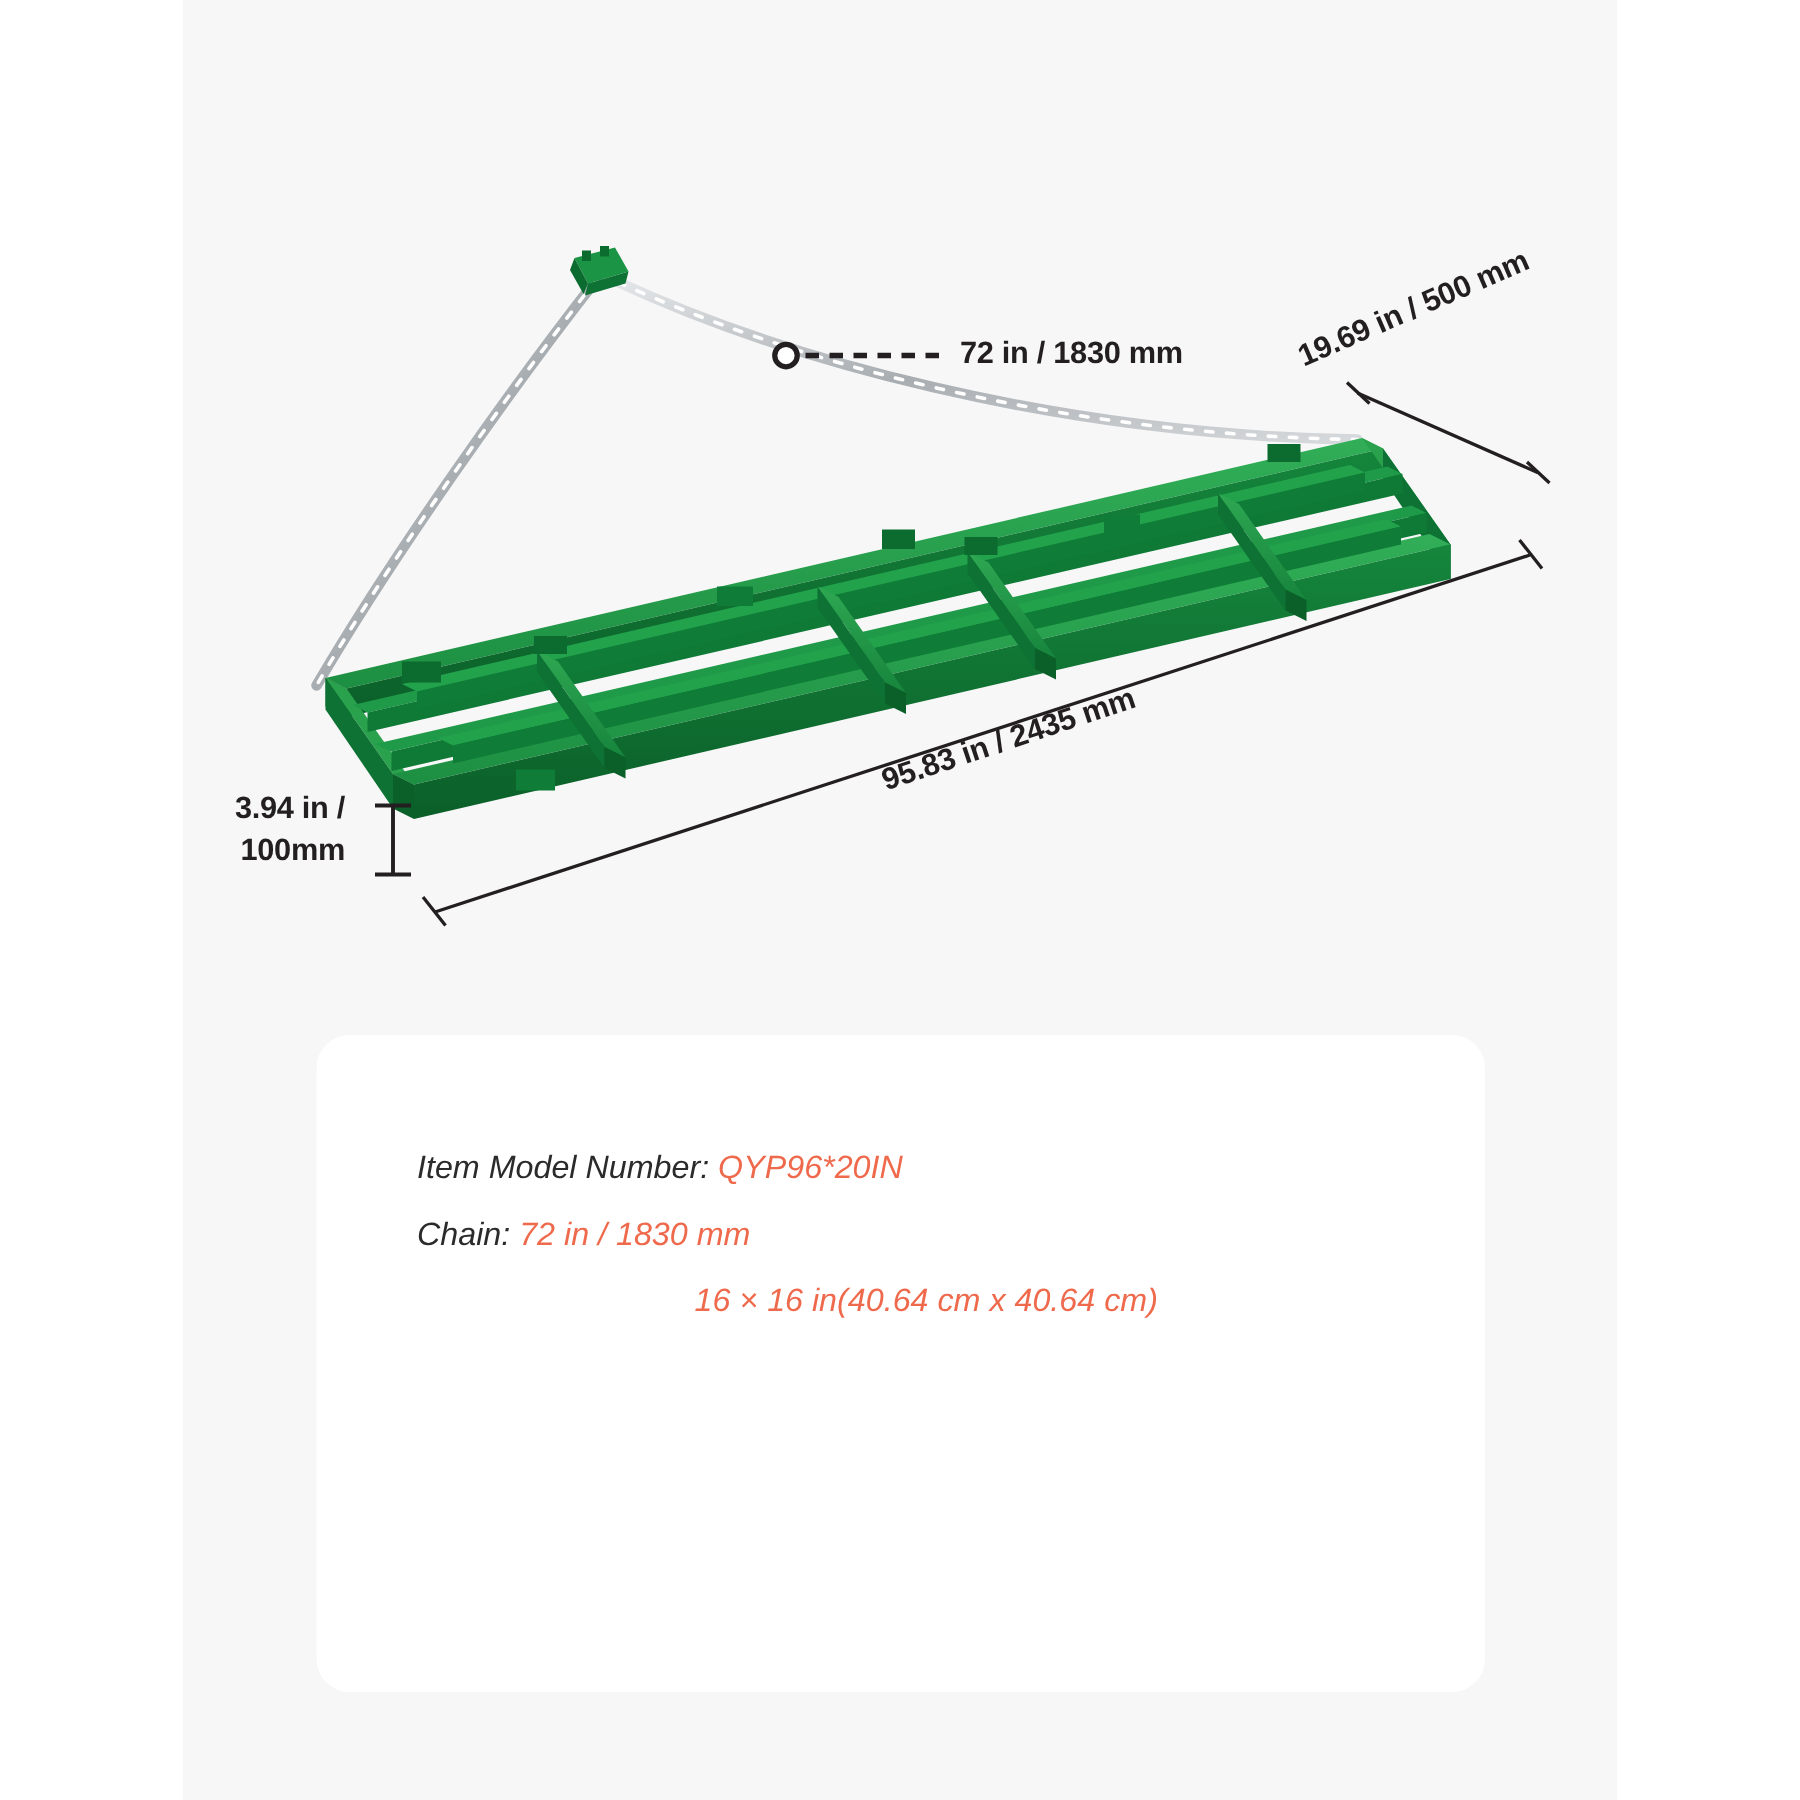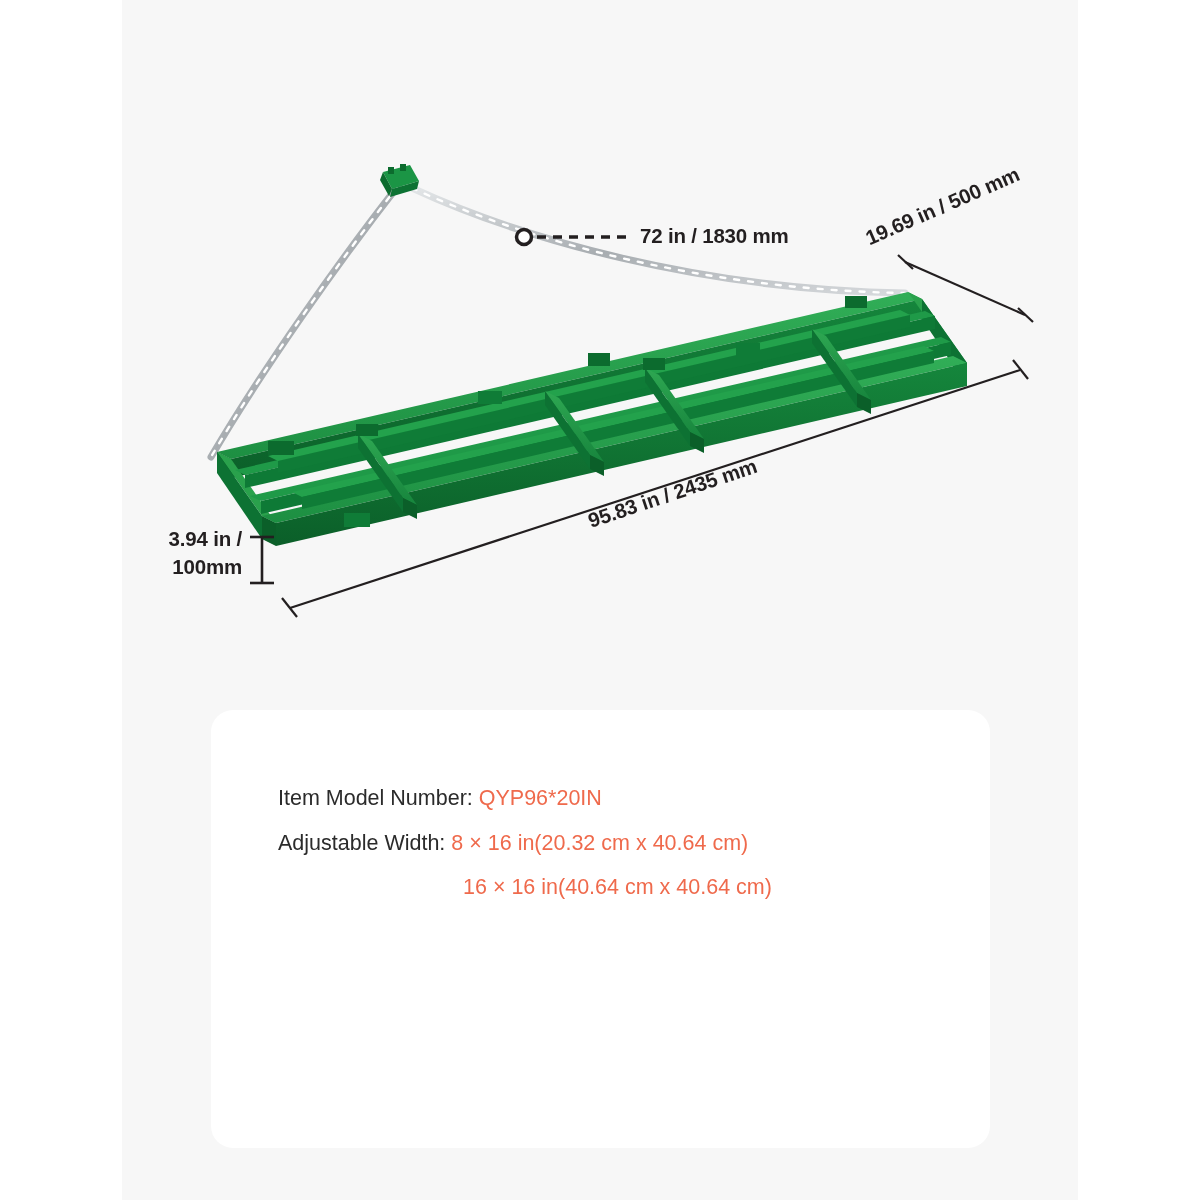--- a/index.html
+++ b/index.html
@@ -67,38 +67,39 @@
     transform-origin: left top;
   }
   #dim-length-label {
     left: 585px;
     top: 510px;
     font-size: 20.5px;
     transform: rotate(-18.5deg);
     transform-origin: left top;
   }
   #dim-height-label {
-    left: 132px;
+    left: 120px;
     top: 525px;
     font-size: 20.5px;
     line-height: 1.36;
     text-align: right;
     width: 110px;
     white-space: normal;
   }
 
   
   #spec-card {
     position: absolute;
     left: 211px;
-    top: 710px;
+    top: 690px;
     width: 779px;
     height: 438px;
     background: #ffffff;
     border-radius: 22px;
+    font-style: italic;
   }
   #spec-list {
     position: absolute;
     left: 67px;
     top: 78px;
     right: 20px;
   }
   .spec-row {
     font-size: 21.5px;
     line-height: 1.0;
@@ -255,18 +256,18 @@
 
     <div class="dim-label" id="dim-height-label">
       <span>3.94 in /</span><br>
       <span>100mm</span>
     </div>
   </div>
 
   <div id="spec-card">
     <div id="spec-list">
         <div class="spec-row"><span class="spec-label">Item Model Number: </span><span class="spec-value">QYP96*20IN</span></div>
-        <div class="spec-row"><span class="spec-label">Adjustable Width: </span><span class="spec-value">8 × 16 in(20.32 cm x 40.64 cm)</span></div>
+        <div class="spec-row"><span class="spec-label">Chain: </span><span class="spec-value">72 in / 1830 mm</span></div>
         <div class="spec-row spec-row-indent"><span class="spec-value">16 × 16 in(40.64 cm x 40.64 cm)</span></div>
       </div>
   </div>
 
 </div>
 
 </body></html>

